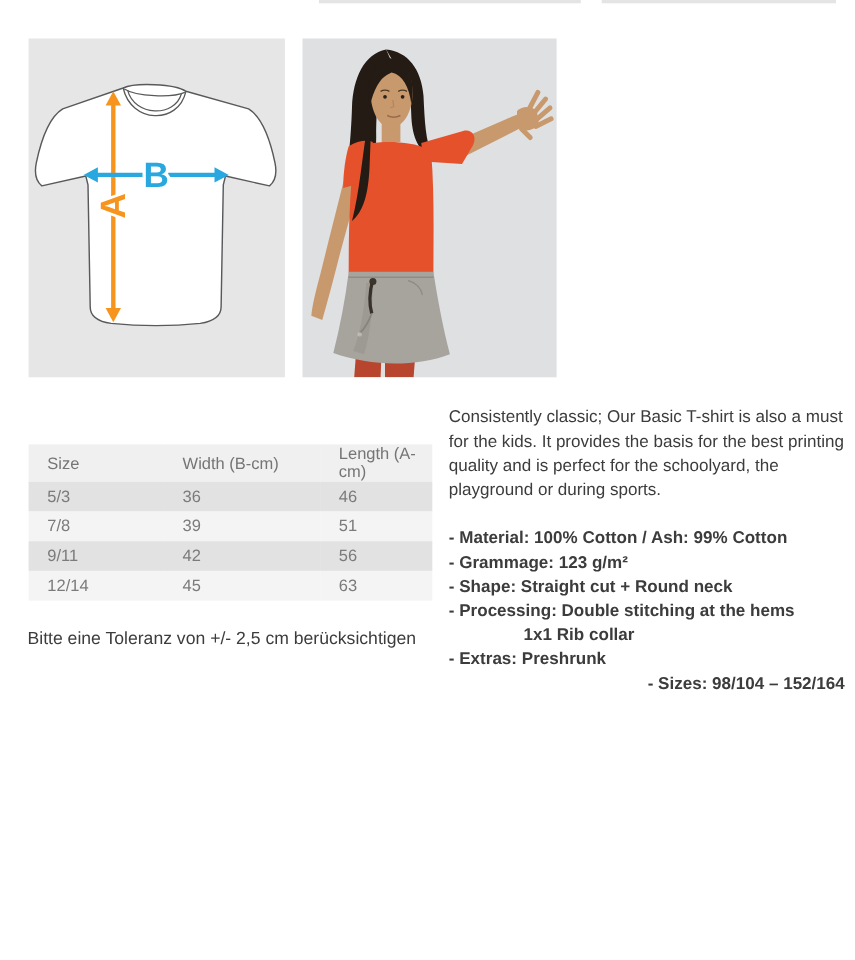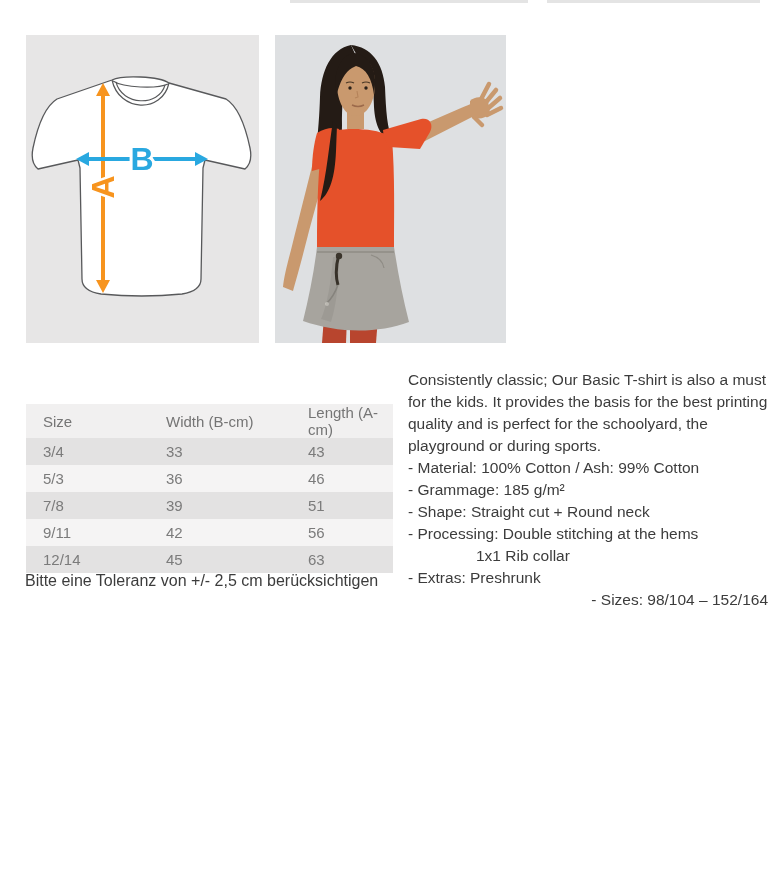--- a/index.html
+++ b/index.html
@@ -30,21 +30,21 @@
   .size-table col.c1{width:123px;} .size-table col.c2{width:142px;} .size-table col.c3{width:102px;}
   .size-table th{font-weight:400;text-align:left;height:30px;padding:0 0 0 17px;
     background:var(--table-header-bg);color:#757575;}
   .size-table td{height:27px;padding:0 0 0 17px;}
   .size-table tbody tr:nth-child(odd){background:var(--stripe-dark);}
   .size-table tbody tr:nth-child(even){background:var(--stripe-light);}
 
   .tolerance-note{left:25px;top:572px;width:380px;font-size:16px;color:var(--text-dark);}
 
   .description{left:408px;top:369px;width:360px;font-size:15.5px;line-height:22px;color:var(--text-dark);}
-  .spec-list{}
+  .spec-list{margin-top:22px;font-weight:bold;}
   .spec-line{white-space:nowrap;}
 
   text.meas{font-family:"Liberation Sans","DejaVu Sans",sans-serif;font-weight:bold;font-size:32px;}
 </style>
 </head>
 <body>
 
 <div class="abs frag frag1"></div>
 <div class="abs frag frag2"></div>
 
@@ -138,25 +138,20 @@
     </colgroup>
   <thead>
     <tr>
       <th>Size</th>
       <th>Width (B-cm)</th>
       <th>Length (A-cm)</th>
     </tr>
   </thead>
   <tbody>
       <tr>
-        <td>3/4</td>
-        <td>33</td>
-        <td>43</td>
-      </tr>
-      <tr>
         <td>5/3</td>
         <td>36</td>
         <td>46</td>
       </tr>
       <tr>
         <td>7/8</td>
         <td>39</td>
         <td>51</td>
       </tr>
       <tr>
@@ -171,20 +166,20 @@
       </tr>
     </tbody>
 </table>
 
 <div class="abs tolerance-note">Bitte eine Toleranz von +/- 2,5 cm berücksichtigen</div>
 
 <div class="abs description">
   <div>Consistently classic; Our Basic T-shirt is also a must for the kids. It provides the basis for the best printing quality and is perfect for the schoolyard, the playground or during sports.</div>
   <div class="spec-list">
       <div class="spec-line" style="padding-left: 0px;">- Material: 100% Cotton / Ash: 99% Cotton</div>
-      <div class="spec-line" style="padding-left: 0px;">- Grammage: 185 g/m²</div>
+      <div class="spec-line" style="padding-left: 0px;">- Grammage: 123 g/m²</div>
       <div class="spec-line" style="padding-left: 0px;">- Shape: Straight cut + Round neck</div>
       <div class="spec-line" style="padding-left: 0px;">- Processing: Double stitching at the hems</div>
       <div class="spec-line" style="padding-left: 68px;">1x1 Rib collar</div>
       <div class="spec-line" style="padding-left: 0px;">- Extras: Preshrunk</div>
       <div class="spec-line" style="padding-left: 0px; text-align: right;">- Sizes: 98/104 – 152/164</div>
     </div>
 </div>
 
 </body></html>

